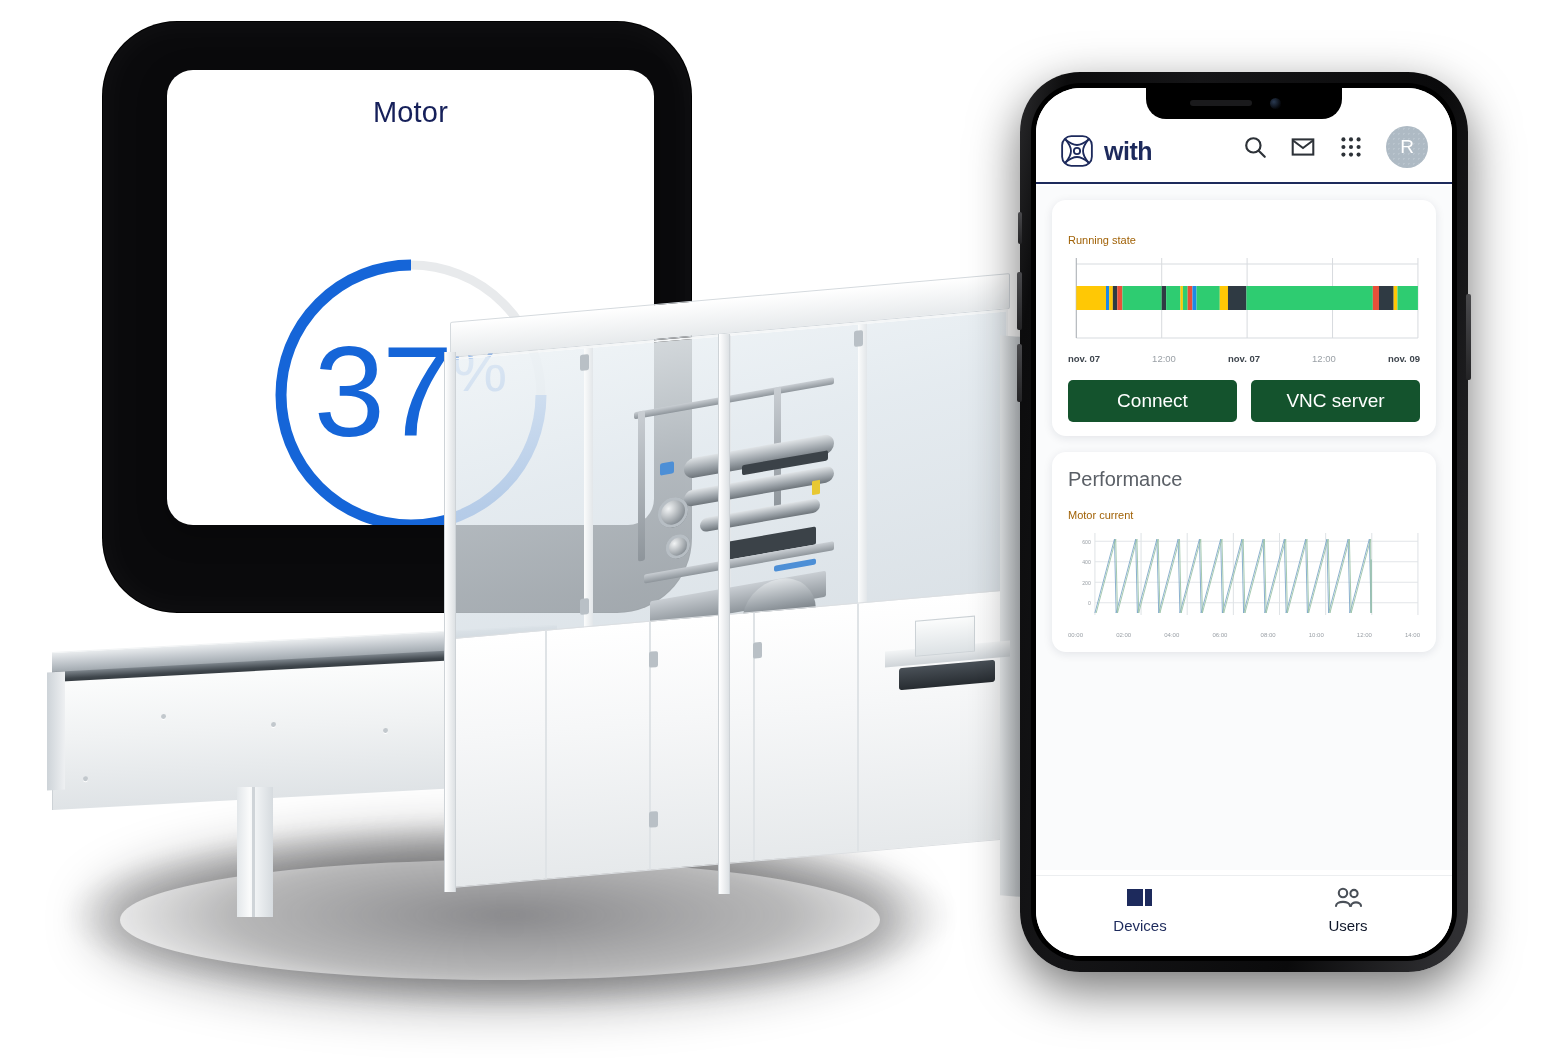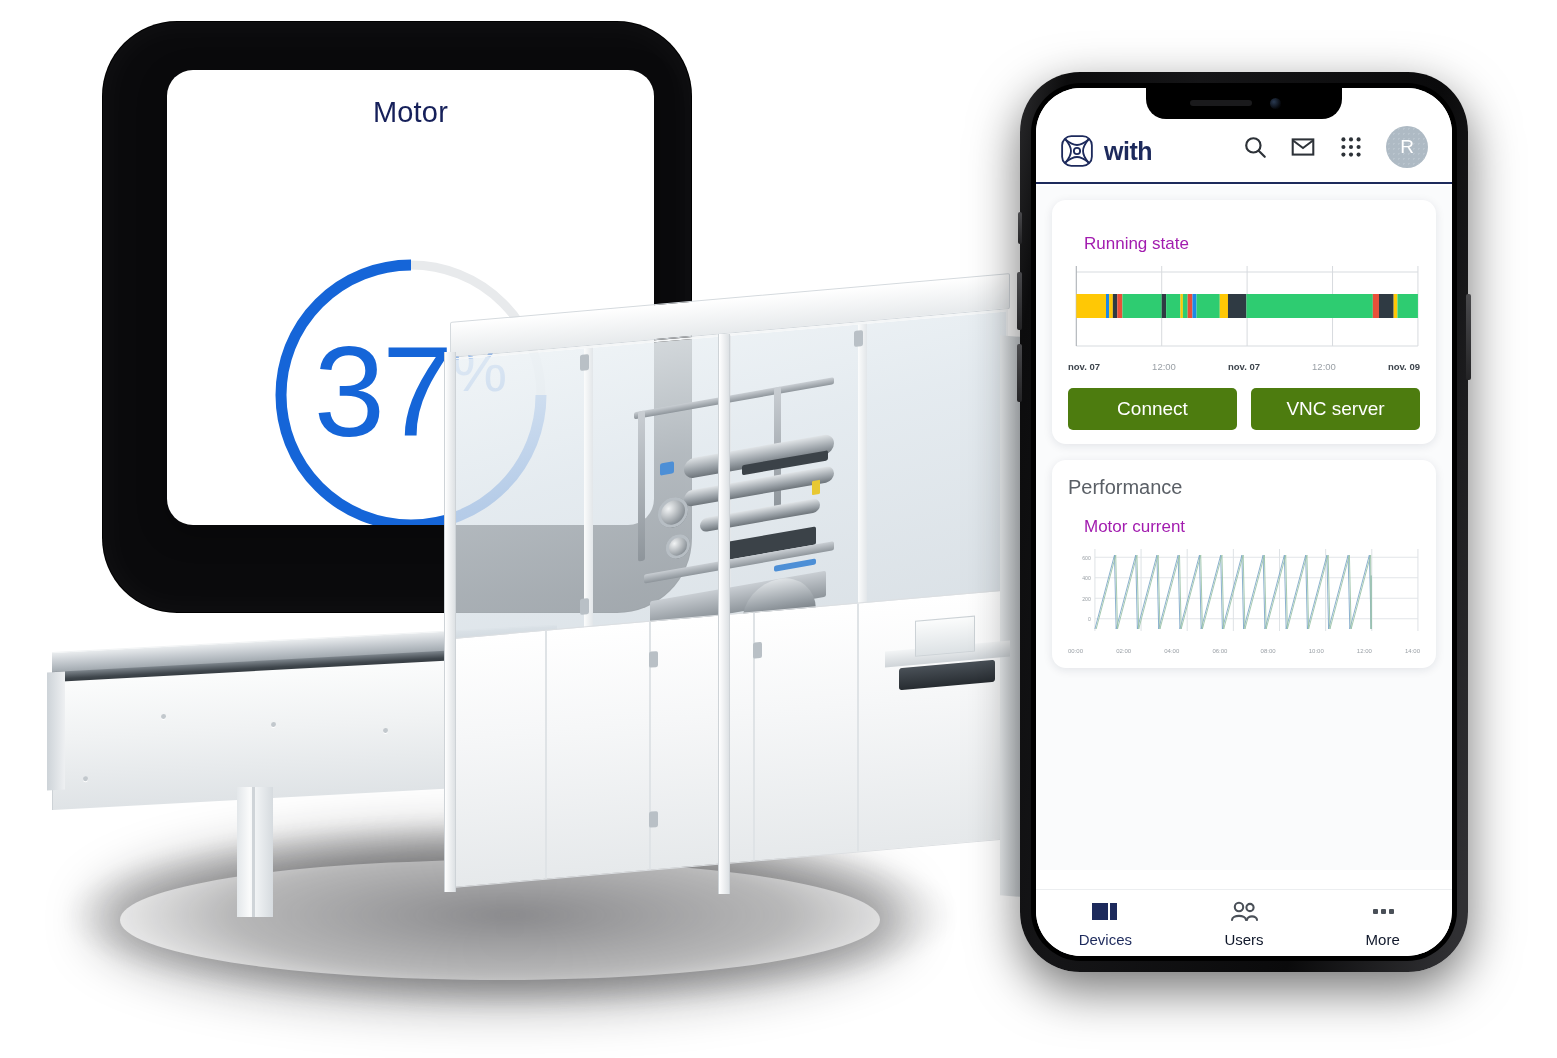--- a/index.html
+++ b/index.html
@@ -180,38 +180,38 @@
   }
   .avatar span{ position:relative; z-index:2;}
 
   
   .app-body{ position:absolute; left:0; right:0; top:98px; bottom:86px; background:#fafbfc; padding:14px 16px; overflow:hidden; }
   .card{ background:#fff; border-radius:14px; box-shadow:0 2px 10px rgba(20,30,60,0.10); padding:16px 16px 14px; margin-bottom:16px; }
   .card-head{ display:flex; align-items:center; }
   .card-title{ font-size:20px; color:#5a5f66; }
   .status{ margin-left:auto; display:flex; align-items:center; gap:9px; font-size:16px; color:#3e434a; }
   .dot{ width:14px; height:14px; border-radius:50%; background:#4CB02A; }
-  .sec-label{ font-size:17px; color:#a21caf; margin:18px 16px 6px; }
+  .sec-label{ font-size:11px; color:#a16207; margin:18px 0 6px; }
 
   .chart-box{ position:relative; height:96px; margin-top:4px; }
   .axis-labels{ display:flex; justify-content:space-between; margin-top:5px; }
   .axis-labels span{ font-size:9.5px; color:#9aa0a6; }
   .axis-labels span.b{ color:#3d444c; font-weight:700; }
 
   .btn-row{ display:flex; gap:14px; margin-top:16px; }
   .btn{
-    flex:1; height:42px; border-radius:5px; background:#4d7c0f; color:#fff;
+    flex:1; height:42px; border-radius:5px; background:#14532d; color:#fff;
     display:flex; align-items:center; justify-content:center; font-size:19px; border:none; cursor:pointer;
   }
 
   .perf-chart{ position:relative; height:100px; margin-top:6px; }
 
   
   .tabbar{
-    position:absolute; left:0; right:0; bottom:0; height:67px; background:#fff;
+    position:absolute; left:0; right:0; bottom:0; height:81px; background:#fff;
     border-top:1px solid #eceef0; display:flex; align-items:flex-start; padding-top:10px; z-index:4;
   }
   .tab{ flex:1; display:flex; flex-direction:column; align-items:center; gap:7px; cursor:pointer; }
   .tab-label{ font-size:15px; color:#0f172a; }
   .tab.active .tab-label{ color:#1d2a5c; }
   .home-ind{ position:absolute; left:50%; transform:translateX(-50%); bottom:9px; width:138px; height:5px; border-radius:3px; background:#111; }
 </style>
 </head>
 <body>
 
@@ -458,30 +458,20 @@
           </div>
           <div class="tab">
             <svg width="30" height="24" viewBox="0 0 30 24">
               <circle cx="10" cy="7" r="4.2" fill="none" stroke="#4a5058" stroke-width="2.1"></circle>
               <circle cx="21" cy="7.5" r="3.6" fill="none" stroke="#4a5058" stroke-width="2.1"></circle>
               <path d="M3 20 C3 14.5, 17 14.5, 17 20" fill="none" stroke="#4a5058" stroke-width="2.1" stroke-linecap="round"></path>
               <path d="M18 20 C18 15.2, 28 15.2, 28 20" fill="none" stroke="#4a5058" stroke-width="2.1" stroke-linecap="round"></path>
             </svg>
             <span class="tab-label">Users</span>
           </div>
-          <div class="tab">
-            <svg width="30" height="24" viewBox="0 0 30 24">
-              <g fill="#4a5058">
-                <rect x="5" y="9" width="5" height="5" rx="1"></rect>
-                <rect x="13" y="9" width="5" height="5" rx="1"></rect>
-                <rect x="21" y="9" width="5" height="5" rx="1"></rect>
-              </g>
-            </svg>
-            <span class="tab-label">More</span>
-          </div>
         </div>
         <div class="home-ind"></div>
 
       </div>
     </div>
   </div>
 
 </div>
 
 </body></html>

